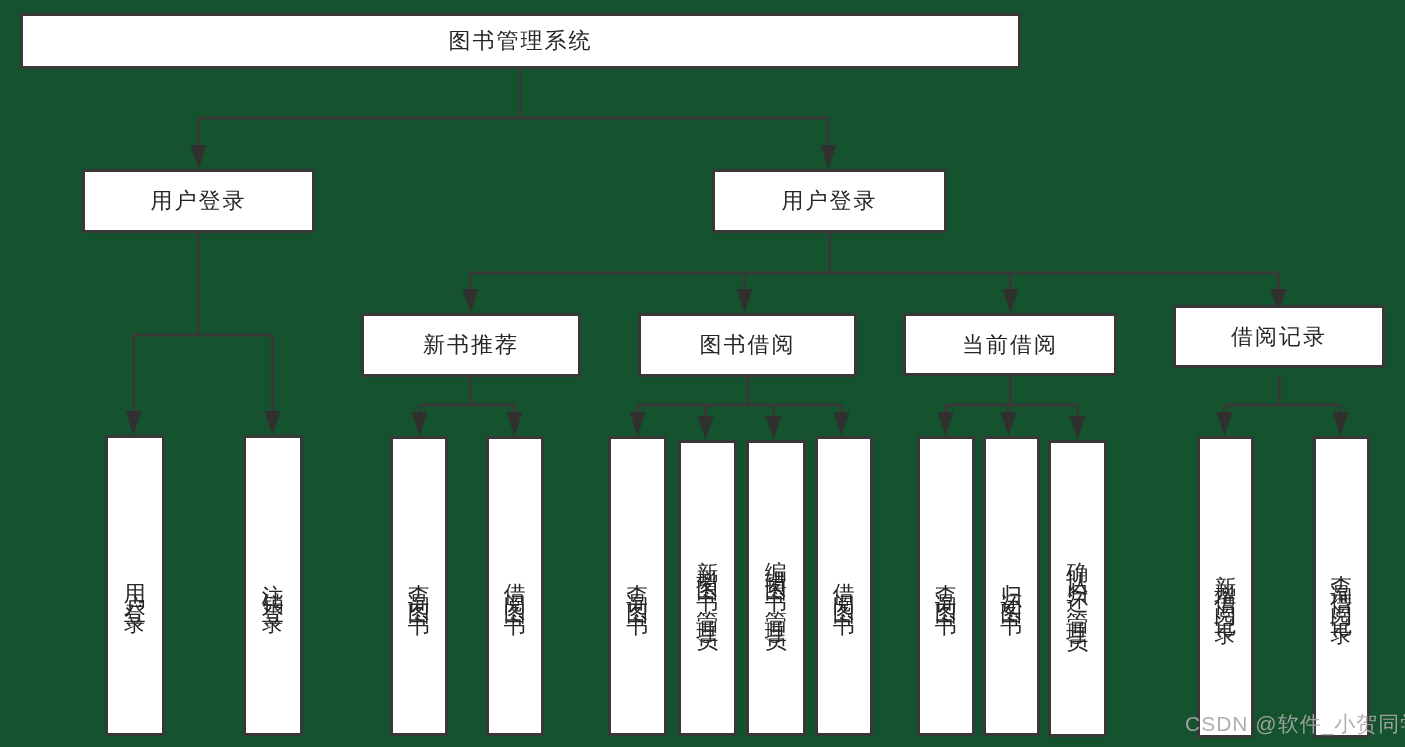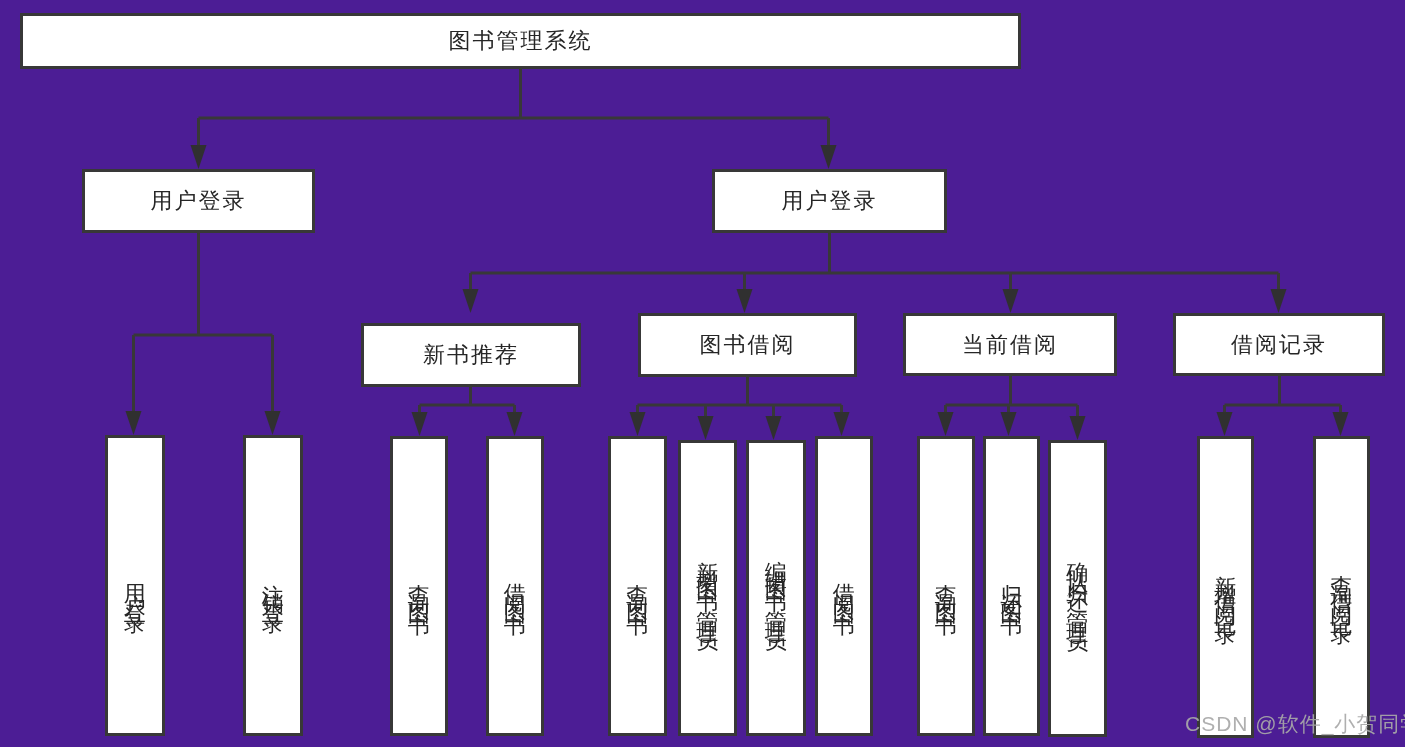--- a/index.html
+++ b/index.html
@@ -1,17 +1,17 @@
 <!DOCTYPE html>
 <html><head>
 <meta charset="utf-8">
 <style>
   html,body{margin:0;padding:0;background:#ffffff;}
   .canvas{
-    position:relative;width:1405px;height:747px;background:#4c1d95;overflow:hidden;
+    position:relative;width:1405px;height:747px;background:#14532d;overflow:hidden;
     font-family:"Liberation Sans","DejaVu Sans",sans-serif;
     text-align:center;
   }
   svg.connectors{position:absolute;left:0;top:0;z-index:0;}
   svg.connectors path, svg.connectors line{stroke:#383838;stroke-width:3;fill:none;}
   svg.connectors polygon{fill:#303030;stroke:none;}
   .node{
     position:absolute;box-sizing:border-box;border:3px solid #383838;background:#ffffff;
     display:flex;align-items:center;justify-content:center;color:#262626;z-index:1;
   }
@@ -104,30 +104,30 @@
     <span>图书管理系统</span>
   </div>
 
   <div class="node h" style="left:82px;top:169px;width:233px;height:64px">
     <span>用户登录</span>
   </div>
   <div class="node h" style="left:712px;top:169px;width:235px;height:64px">
     <span>用户登录</span>
   </div>
 
-  <div class="node h" style="left:361px;top:323px;width:220px;height:64px">
+  <div class="node h" style="left:361px;top:313px;width:220px;height:64px">
     <span>新书推荐</span>
   </div>
   <div class="node h" style="left:638px;top:313px;width:219px;height:64px">
     <span>图书借阅</span>
   </div>
   <div class="node h" style="left:903px;top:313px;width:214px;height:63px">
     <span>当前借阅</span>
   </div>
-  <div class="node h" style="left:1173px;top:313px;width:212px;height:63px">
+  <div class="node h" style="left:1173px;top:305px;width:212px;height:63px">
     <span>借阅记录</span>
   </div>
 
   <div class="node v" style="left:105px;top:435px;width:60px;height:301px">
     <span>用户登录</span>
   </div>
   <div class="node v" style="left:243px;top:435px;width:60px;height:301px">
     <span>注销登录</span>
   </div>
 

